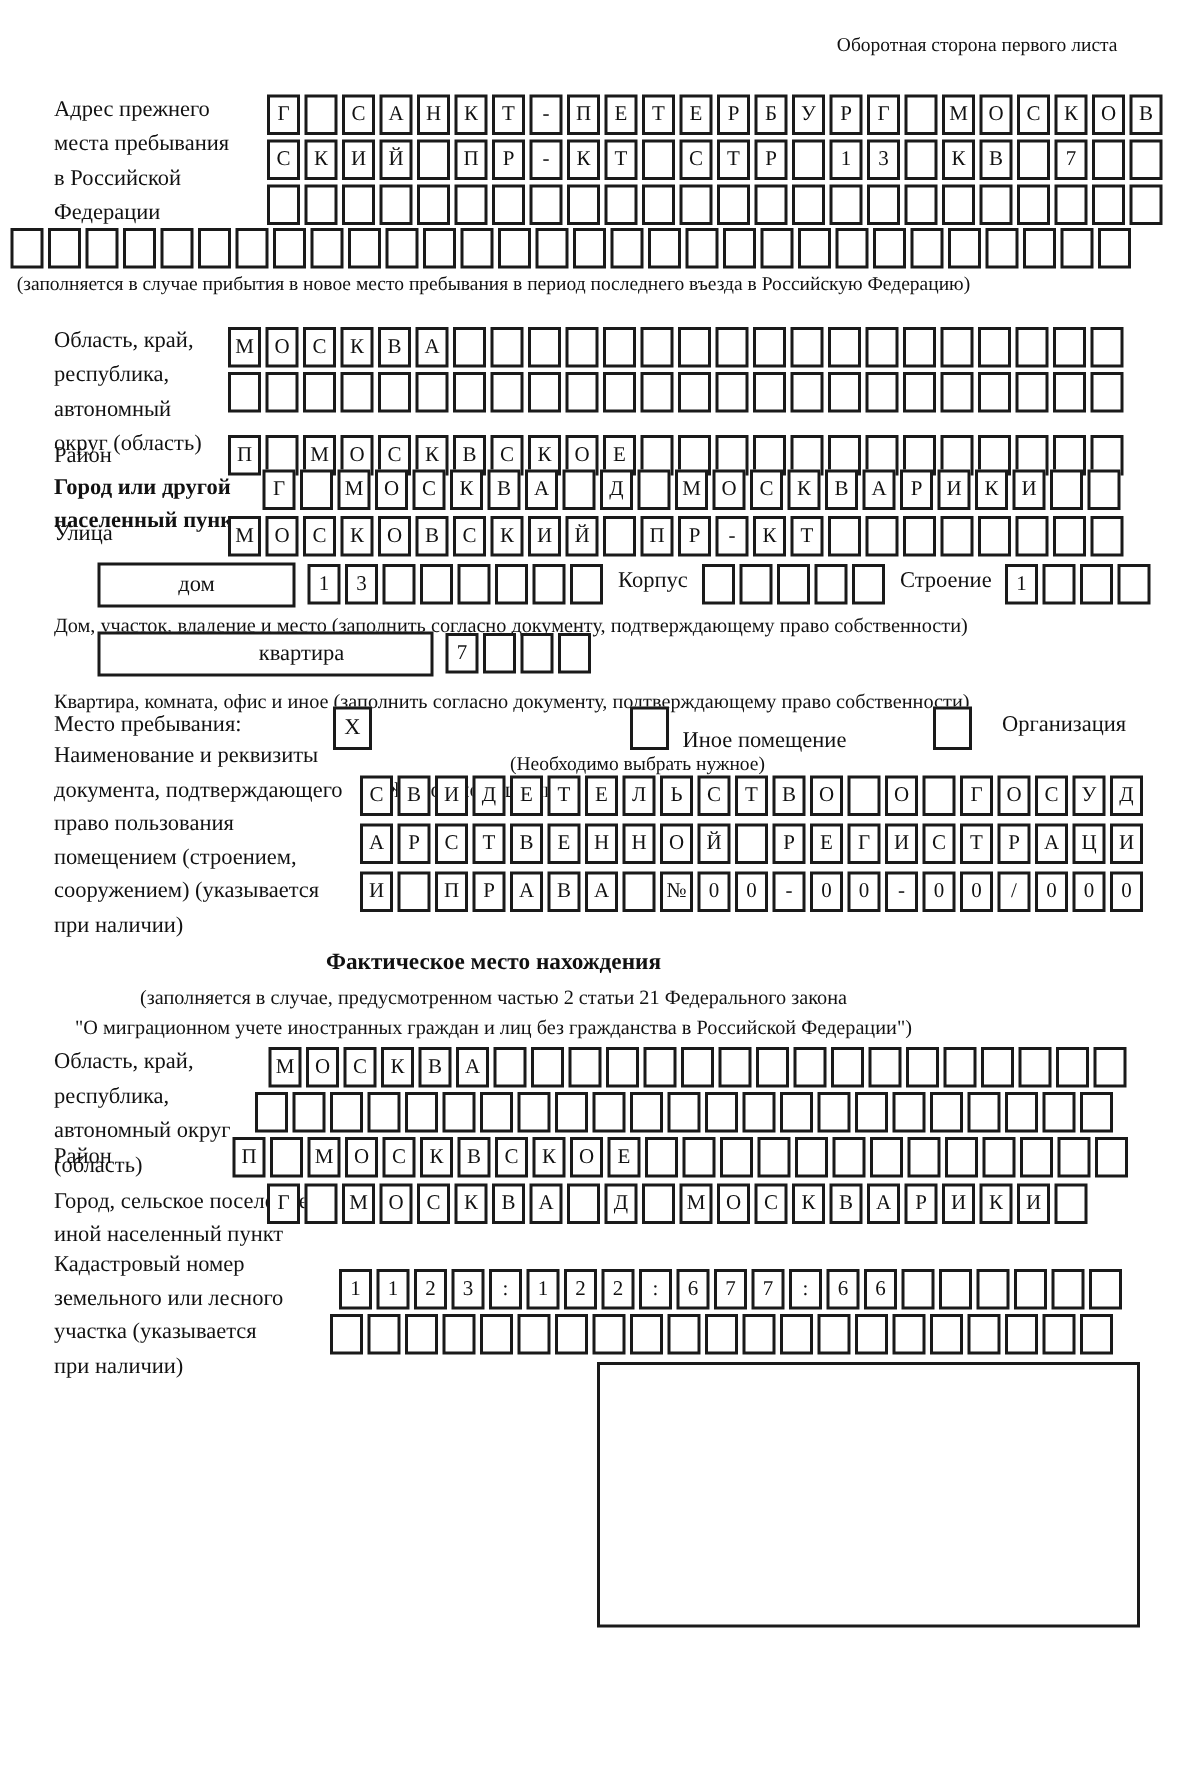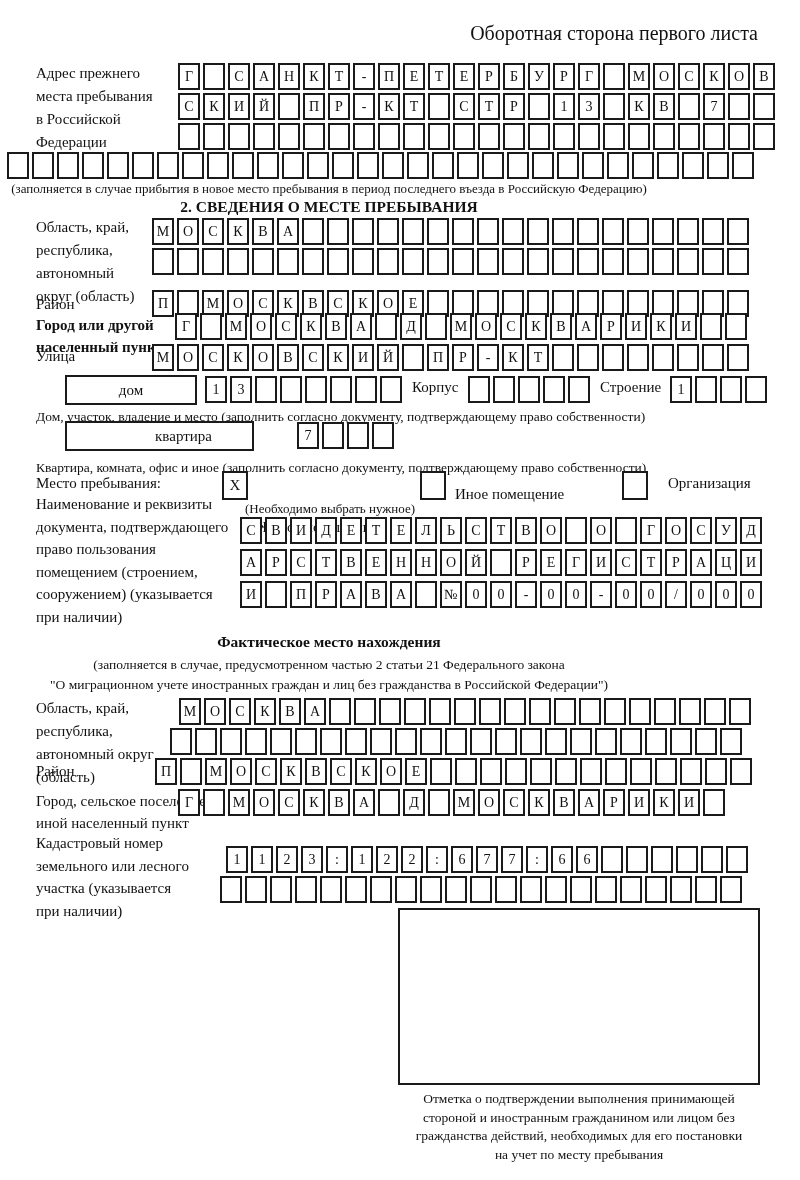--- a/index.html
+++ b/index.html
@@ -29,21 +29,21 @@
   }
   .inline-lbl{font-size:15px;}
   .stampbox{box-sizing:border-box;border:2px solid #1a1a1a;background:#fff;}
   .cap{font-size:13.5px;line-height:18.5px;text-align:center;white-space:pre-line;}
 </style>
 </head>
 <body>
 
 <div class="page">
 
-  <div class="abs" style="top:22px;right:42px;font-size:20px;">Оборотная сторона первого листа</div>
+  <div class="abs" style="top:22px;right:55px;font-size:13px;">Оборотная сторона первого листа</div>
 
   <div class="abs lbl" style="left:36px;top:62px;width:130px;">Адрес прежнего
 места пребывания
 в Российской
 Федерации</div>
   <div class="cellrow" style="left:178px;top:63px;">
       <span class="cell">Г</span>
       <span class="cell"></span>
       <span class="cell">С</span>
       <span class="cell">А</span>
@@ -147,21 +147,20 @@
       <span class="cell"></span>
       <span class="cell"></span>
       <span class="cell"></span>
       <span class="cell"></span>
       <span class="cell"></span>
       <span class="cell"></span>
       <span class="cell"></span>
     </div>
   <div class="abs note center" style="top:181px;">(заполняется в случае прибытия в новое место пребывания в период последнего въезда в Российскую Федерацию)</div>
 
-  <div class="abs heading center" style="top:198px;">2. СВЕДЕНИЯ О МЕСТЕ ПРЕБЫВАНИЯ</div>
 
   <div class="abs lbl" style="left:36px;top:216px;width:130px;">Область, край,
 республика,
 автономный
 округ (область)</div>
   <div class="cellrow" style="left:152px;top:218px;">
       <span class="cell">М</span>
       <span class="cell">О</span>
       <span class="cell">С</span>
       <span class="cell">К</span>
@@ -319,38 +318,38 @@
   <div class="abs inline-lbl" style="left:600px;top:379px;">Строение</div>
   <div class="cellrow" style="left:670px;top:376px;">
       <span class="cell">1</span>
       <span class="cell"></span>
       <span class="cell"></span>
       <span class="cell"></span>
     </div>
 
   <div class="abs" style="left:36px;top:409px;font-size:13.5px;">Дом, участок, владение и место (заполнить согласно документу, подтверждающему право собственности)</div>
 
-  <div class="abs wbox" style="left:65px;top:421px;width:189px;padding-left:48px;">квартира</div>
+  <div class="abs wbox" style="left:65px;top:421px;width:224px;padding-left:48px;">квартира</div>
   <div class="cellrow" style="left:297px;top:422px;">
       <span class="cell">7</span>
       <span class="cell"></span>
       <span class="cell"></span>
       <span class="cell"></span>
     </div>
 
   <div class="abs" style="left:36px;top:460px;font-size:13.5px;">Квартира, комната, офис и иное (заполнить согласно документу, подтверждающему право собственности)</div>
 
   <div class="abs inline-lbl" style="left:36px;top:475px;">Место пребывания:</div>
   <div class="abs cb" style="left:222px;top:471px;">X</div>
   <div class="abs inline-lbl" style="left:258px;top:475px;margin-top:44px;">Жилое помещение</div>
   <div class="abs cb" style="left:420px;top:471px;"></div>
   <div class="abs inline-lbl" style="left:455px;top:486px;">Иное помещение</div>
   <div class="abs cb" style="left:622px;top:471px;"></div>
   <div class="abs inline-lbl" style="left:668px;top:475px;">Организация</div>
-  <div class="abs note" style="left:150px;top:501px;width:360px;text-align:center;">(Необходимо выбрать нужное)</div>
+  <div class="abs note" style="left:150px;top:501px;width:360px;text-align:right;">(Необходимо выбрать нужное)</div>
 
   <div class="abs lbl" style="left:36px;top:493px;width:205px;line-height:22.5px;">Наименование и реквизиты
 документа, подтверждающего
 право пользования
 помещением (строением,
 сооружением) (указывается
 при наличии)</div>
   <div class="cellrow" style="left:240px;top:517px;">
       <span class="cell">С</span>
       <span class="cell">В</span>
@@ -580,18 +579,14 @@
       <span class="cell"></span>
       <span class="cell"></span>
       <span class="cell"></span>
       <span class="cell"></span>
       <span class="cell"></span>
       <span class="cell"></span>
       <span class="cell"></span>
     </div>
 
   <div class="abs stampbox" style="left:398px;top:908px;width:362px;height:177px;"></div>
-  <div class="abs cap" style="left:393px;top:1090px;width:372px;">Отметка о подтверждении выполнения принимающей
-стороной и иностранным гражданином или лицом без
-гражданства действий, необходимых для его постановки
-на учет по месту пребывания</div>
 
 </div>
 
 </body></html>

